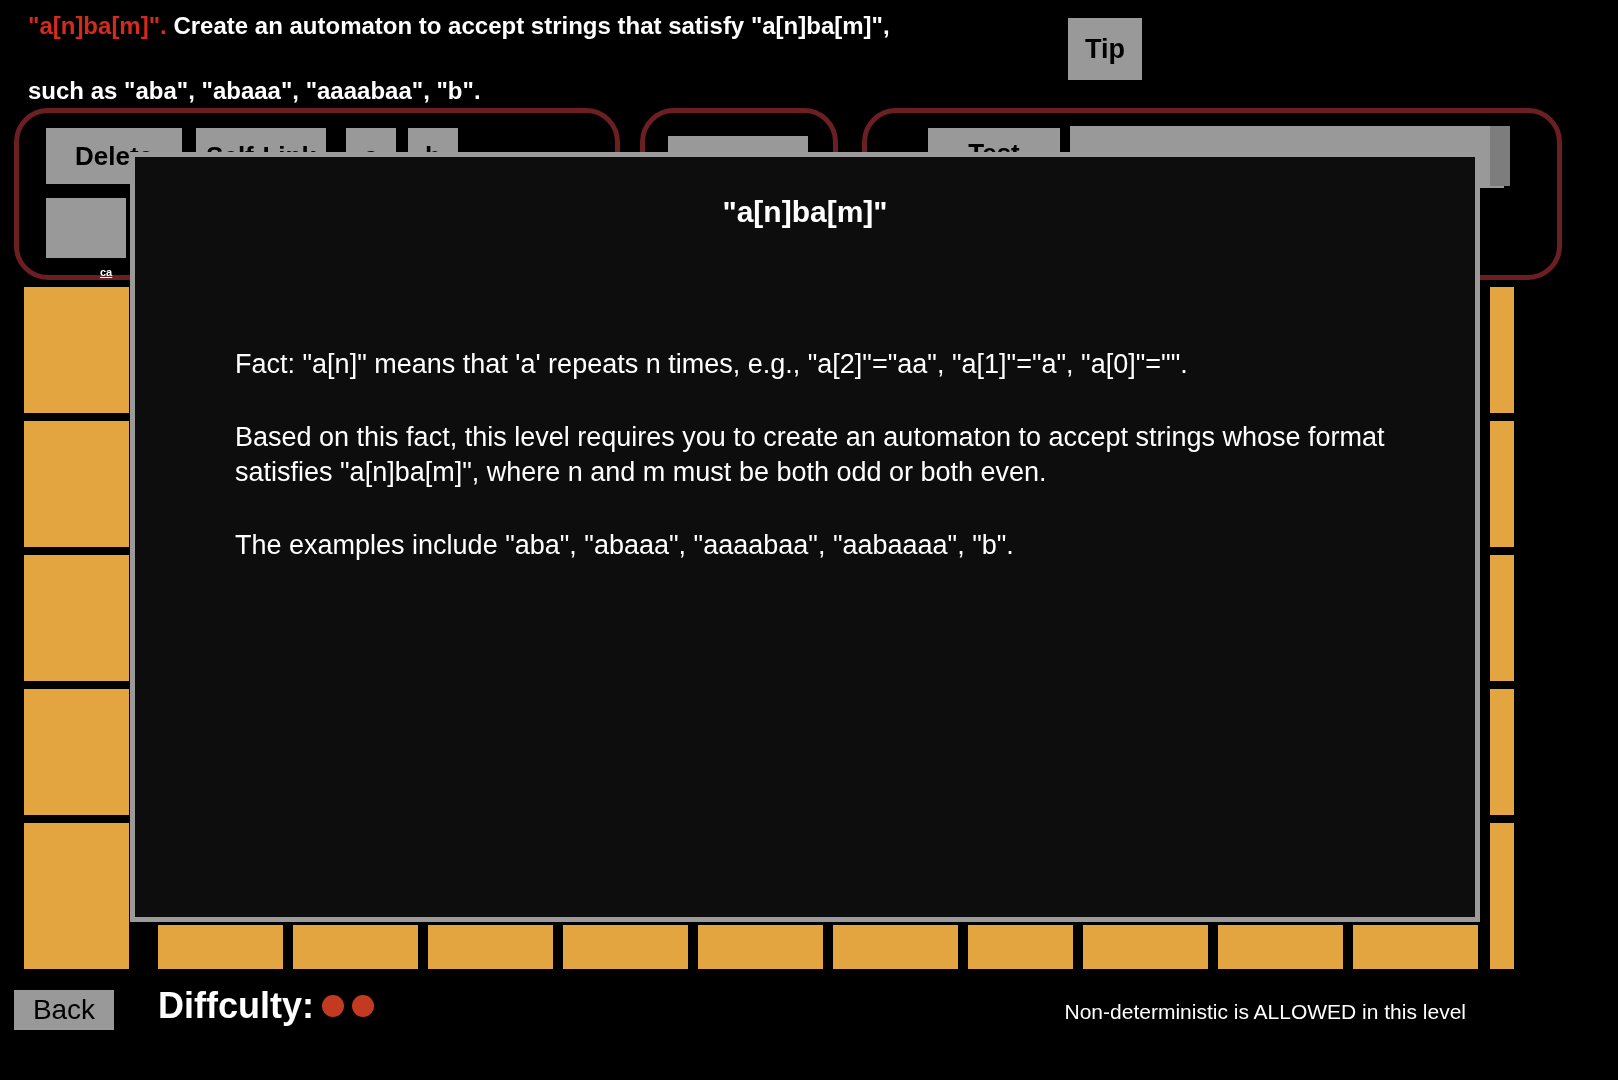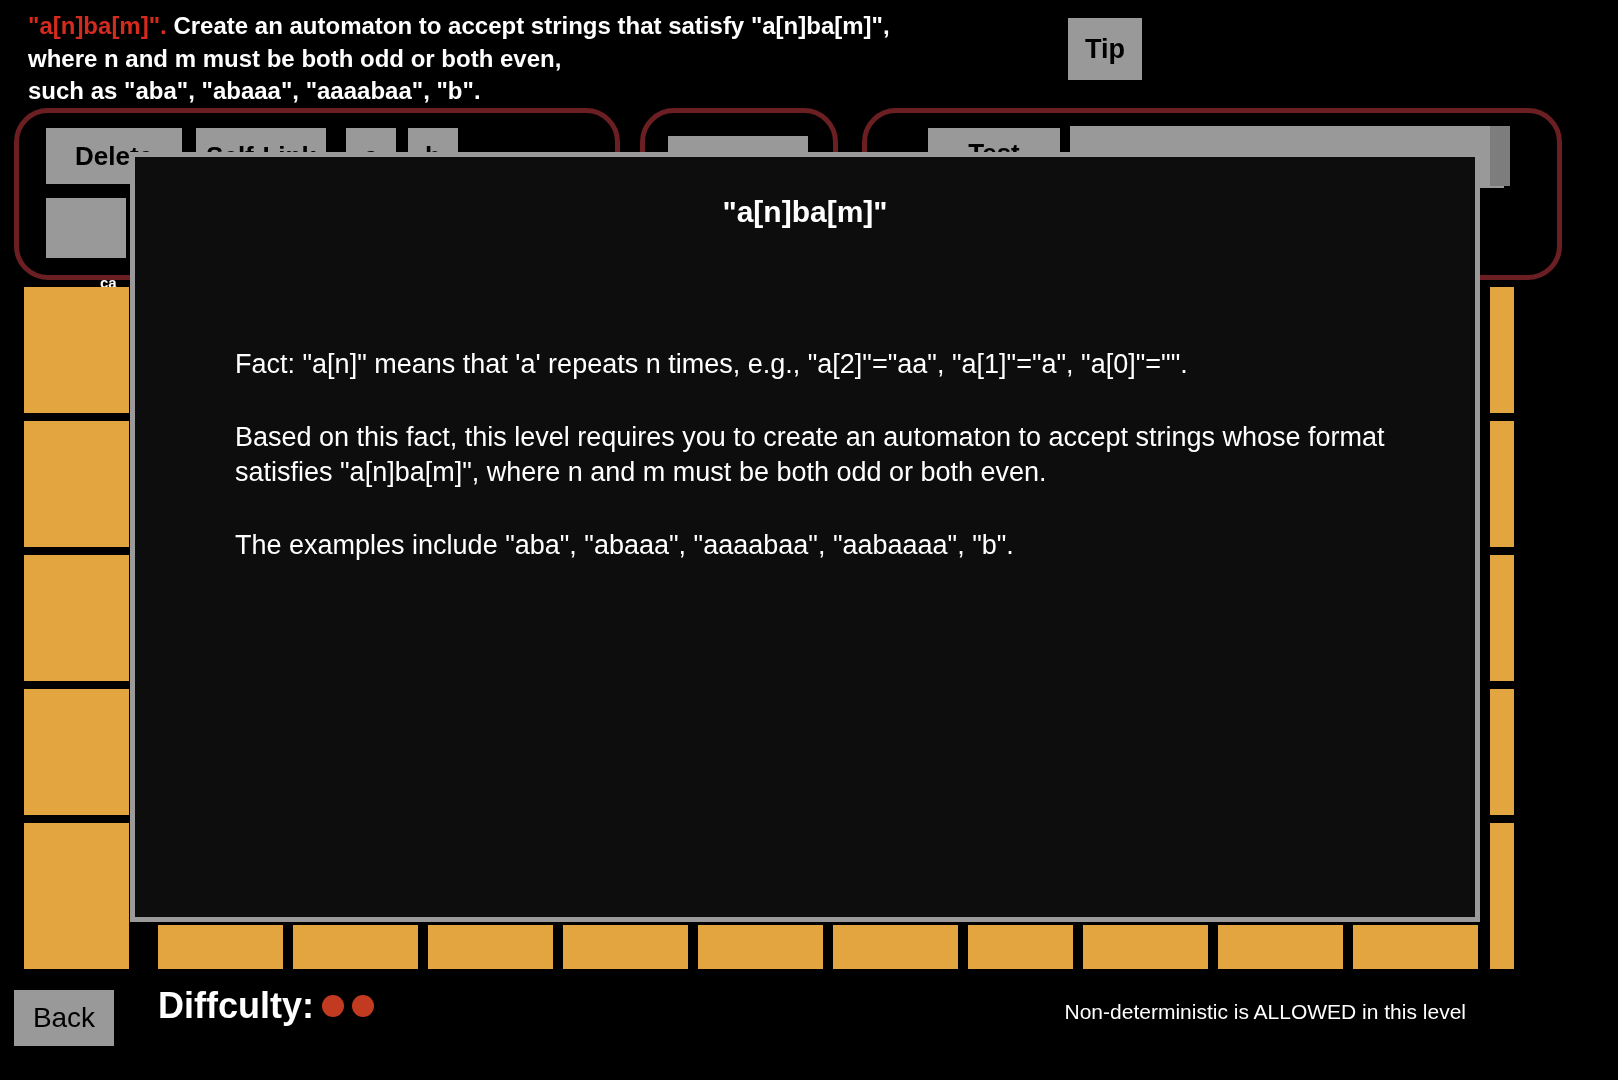--- a/index.html
+++ b/index.html
@@ -90,40 +90,40 @@
   .tb-reset      { left: 668px; top: 136px; width: 140px; height: 36px; }
   .tb-test       { left: 928px; top: 128px; width: 132px; height: 50px; }
   .tb-testfield  { left: 1070px; top: 126px; width: 430px; height: 60px;
                    background: #999999; }
   .tb-scroll     { left: 1490px; top: 126px; width: 20px; height: 60px;
                    background: #7d7d7d; }
 
   .caption-label {
     position: absolute;
     left: 100px;
-    top: 274px;
-    color: #ffffff;
-    font-size: 15px;
+    top: 266px;
+    color: #ffffff;
+    font-size: 11px;
     font-weight: bold;
     text-decoration: underline;
   }
 
   
   .tile {
     position: absolute;
     background: #e3a53f;
   }
 
   
   .back-button {
     position: absolute;
     left: 14px;
     top: 990px;
     width: 100px;
-    height: 56px;
+    height: 40px;
     background: #999999;
     color: #000000;
     border: none;
     font-size: 28px;
     font-family: "Liberation Sans", sans-serif;
     display: flex;
     align-items: center;
     justify-content: center;
     cursor: pointer;
   }
@@ -216,21 +216,21 @@
     cursor: pointer;
   }
 </style>
 </head>
 <body>
 
 <div id="app">
 
   <div class="instructions">
     <span class="hl">"a[n]ba[m]".</span><span> Create an automaton to accept strings that satisfy "a[n]ba[m]",</span><br>
-    <span>where n and m must be both odd or both even,</span><br>
+    <br>
     <span>such as "aba", "abaaa", "aaaabaa", "b".</span>
   </div>
 
   <button class="tip-button">Tip</button>
 
   <div class="group-outline group-a"></div>
   <div class="group-outline group-b"></div>
   <div class="group-outline group-c"></div>
 
   <button class="tb tb-delete">Delete</button>

